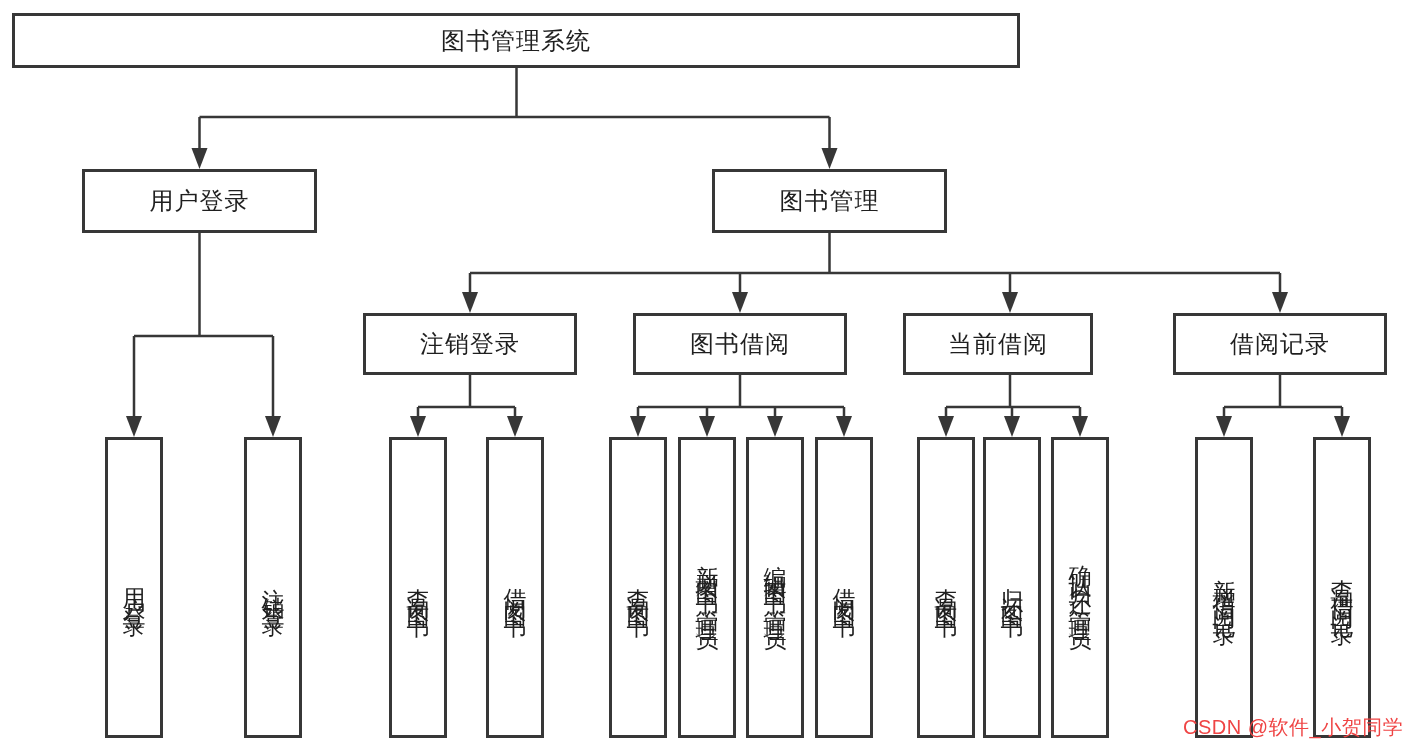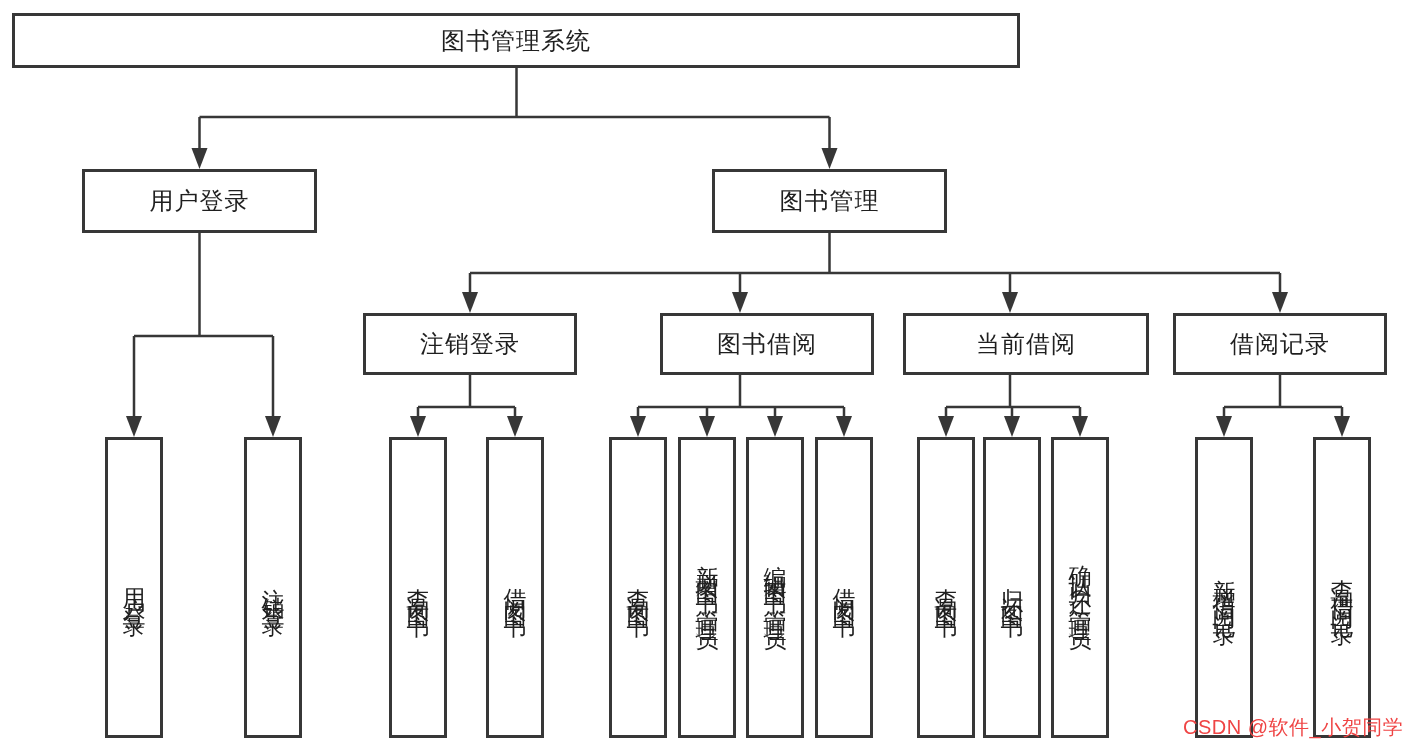--- a/index.html
+++ b/index.html
@@ -100,24 +100,24 @@
   <div class="box hbox" style="left:82px;top:169px;width:235px;height:64px;">
     <span>用户登录</span>
   </div>
   <div class="box hbox" style="left:712px;top:169px;width:235px;height:64px;align-items:center;">
     <span>图书管理</span>
   </div>
 
   <div class="box hbox" style="left:363px;top:313px;width:214px;height:62px;">
     <span>注销登录</span>
   </div>
-  <div class="box hbox" style="left:660px;top:313px;width:214px;height:62px;">
+  <div class="box hbox" style="left:633px;top:313px;width:214px;height:62px;">
     <span>图书借阅</span>
   </div>
-  <div class="box hbox" style="left:903px;top:313px;width:246px;height:62px;">
+  <div class="box hbox" style="left:903px;top:313px;width:190px;height:62px;">
     <span>当前借阅</span>
   </div>
   <div class="box hbox" style="left:1173px;top:313px;width:214px;height:62px;">
     <span>借阅记录</span>
   </div>
 
   <div class="box vbox" style="left:105px;top:437px;width:58px;height:301px;">
     <span>用户登录</span>
   </div>
   <div class="box vbox" style="left:244px;top:437px;width:58px;height:301px;">

